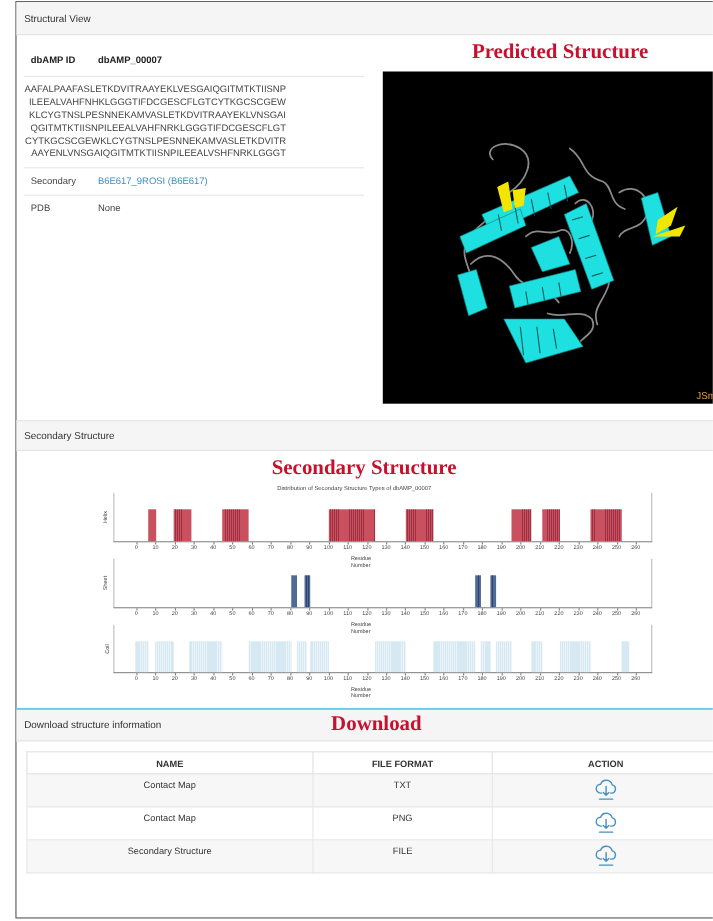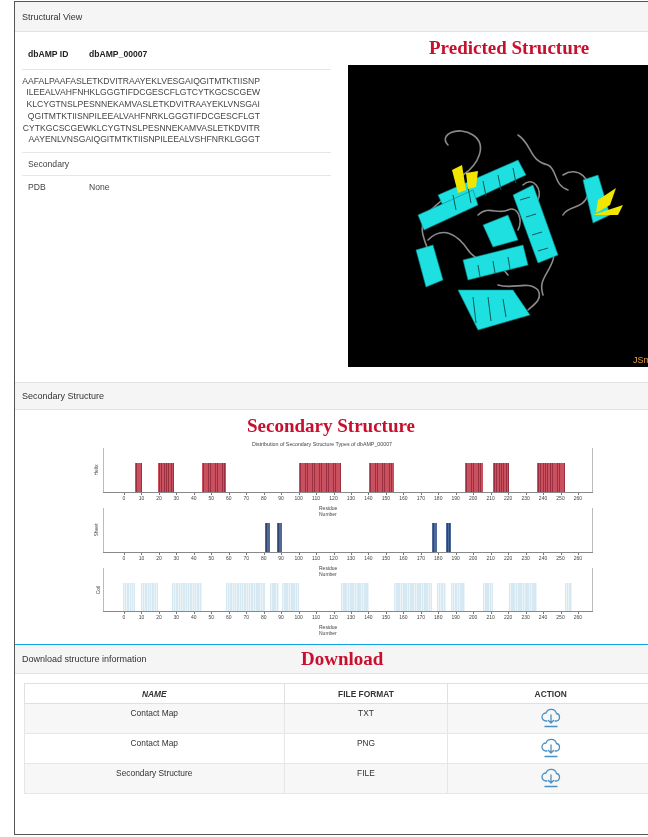--- a/index.html
+++ b/index.html
@@ -26,21 +26,21 @@
   .spine-l { position: absolute; width: 1px; background: #bbb; }
   .spine-r { position: absolute; width: 1px; background: #bbb; }
   .ylab { position: absolute; font-size: 5px; color: #444; transform: rotate(-90deg); transform-origin: center; }
   .xlab { position: absolute; font-size: 5px; color: #444; }
   .bar { position: absolute; }
   
   .dl { position: absolute; left: 9px; top: 681px; width: 630px; border-collapse: collapse; font-size: 8.4px; color: #333; }
   .dl th { font-weight: bold; height: 20px; border: 1px solid #e0e0e0; text-align: center; font-size: 8.4px; color: #333; }
   .dl td { height: 30px; border: 1px solid #e6e6e6; text-align: center; vertical-align: top; padding-top: 4px; }
   .dl tr.alt td { background: #f7f7f7; }
-  .dl .c1 { width: 260px; font-style: italic; } .dl .c2 { width: 164px; } .dl .c3 { width: 206px; }
+  .dl .c1 { width: 260px; } .dl .c2 { width: 164px; } .dl .c3 { width: 206px; }
   .dlicon { display: inline-block; width: 20px; height: 22px; cursor: pointer; margin-top: -1px; }
 </style>
 </head>
 <body>
 
 <div class="frame">
 
   <div class="panel-head" style="top:0;height:30px;">
     <span>Structural View</span>
   </div>
@@ -50,20 +50,21 @@
   <div class="info">
     <div class="row first">
       <div class="k">dbAMP ID</div>
       <div class="v">dbAMP_00007</div>
     </div>
     <div class="row">
       <div class="v" style="width:238px;">AAFALPAAFASLETKDVITRAAYEKLVESGAIQGITMTKTIISNPILEEALVAHFNHKLGGGTIFDCGESCFLGTCYTKGCSCGEWKLCYGTNSLPESNNEKAMVASLETKDVITRAAYEKLVNSGAIQGITMTKTIISNPILEEALVAHFNRKLGGGTIFDCGESCFLGTCYTKGCSCGEWKLCYGTNSLPESNNEKAMVASLETKDVITRAAYENLVNSGAIQGITMTKTIISNPILEEALVSHFNRKLGGGT</div>
     </div>
     <div class="row">
       <div class="k">Secondary</div>
+      <div class="v"><a href="#">B6E617_9ROSI (B6E617)</a></div>
     </div>
     <div class="row" style="border-bottom:none;">
       <div class="k">PDB</div>
       <div class="v">None</div>
     </div>
   </div>
 
   <div class="viewer">
     <svg width="313" height="302" viewBox="0 0 313 302">
       <g fill="none" stroke="#8a8a8a" stroke-width="1.6" stroke-linecap="round">

